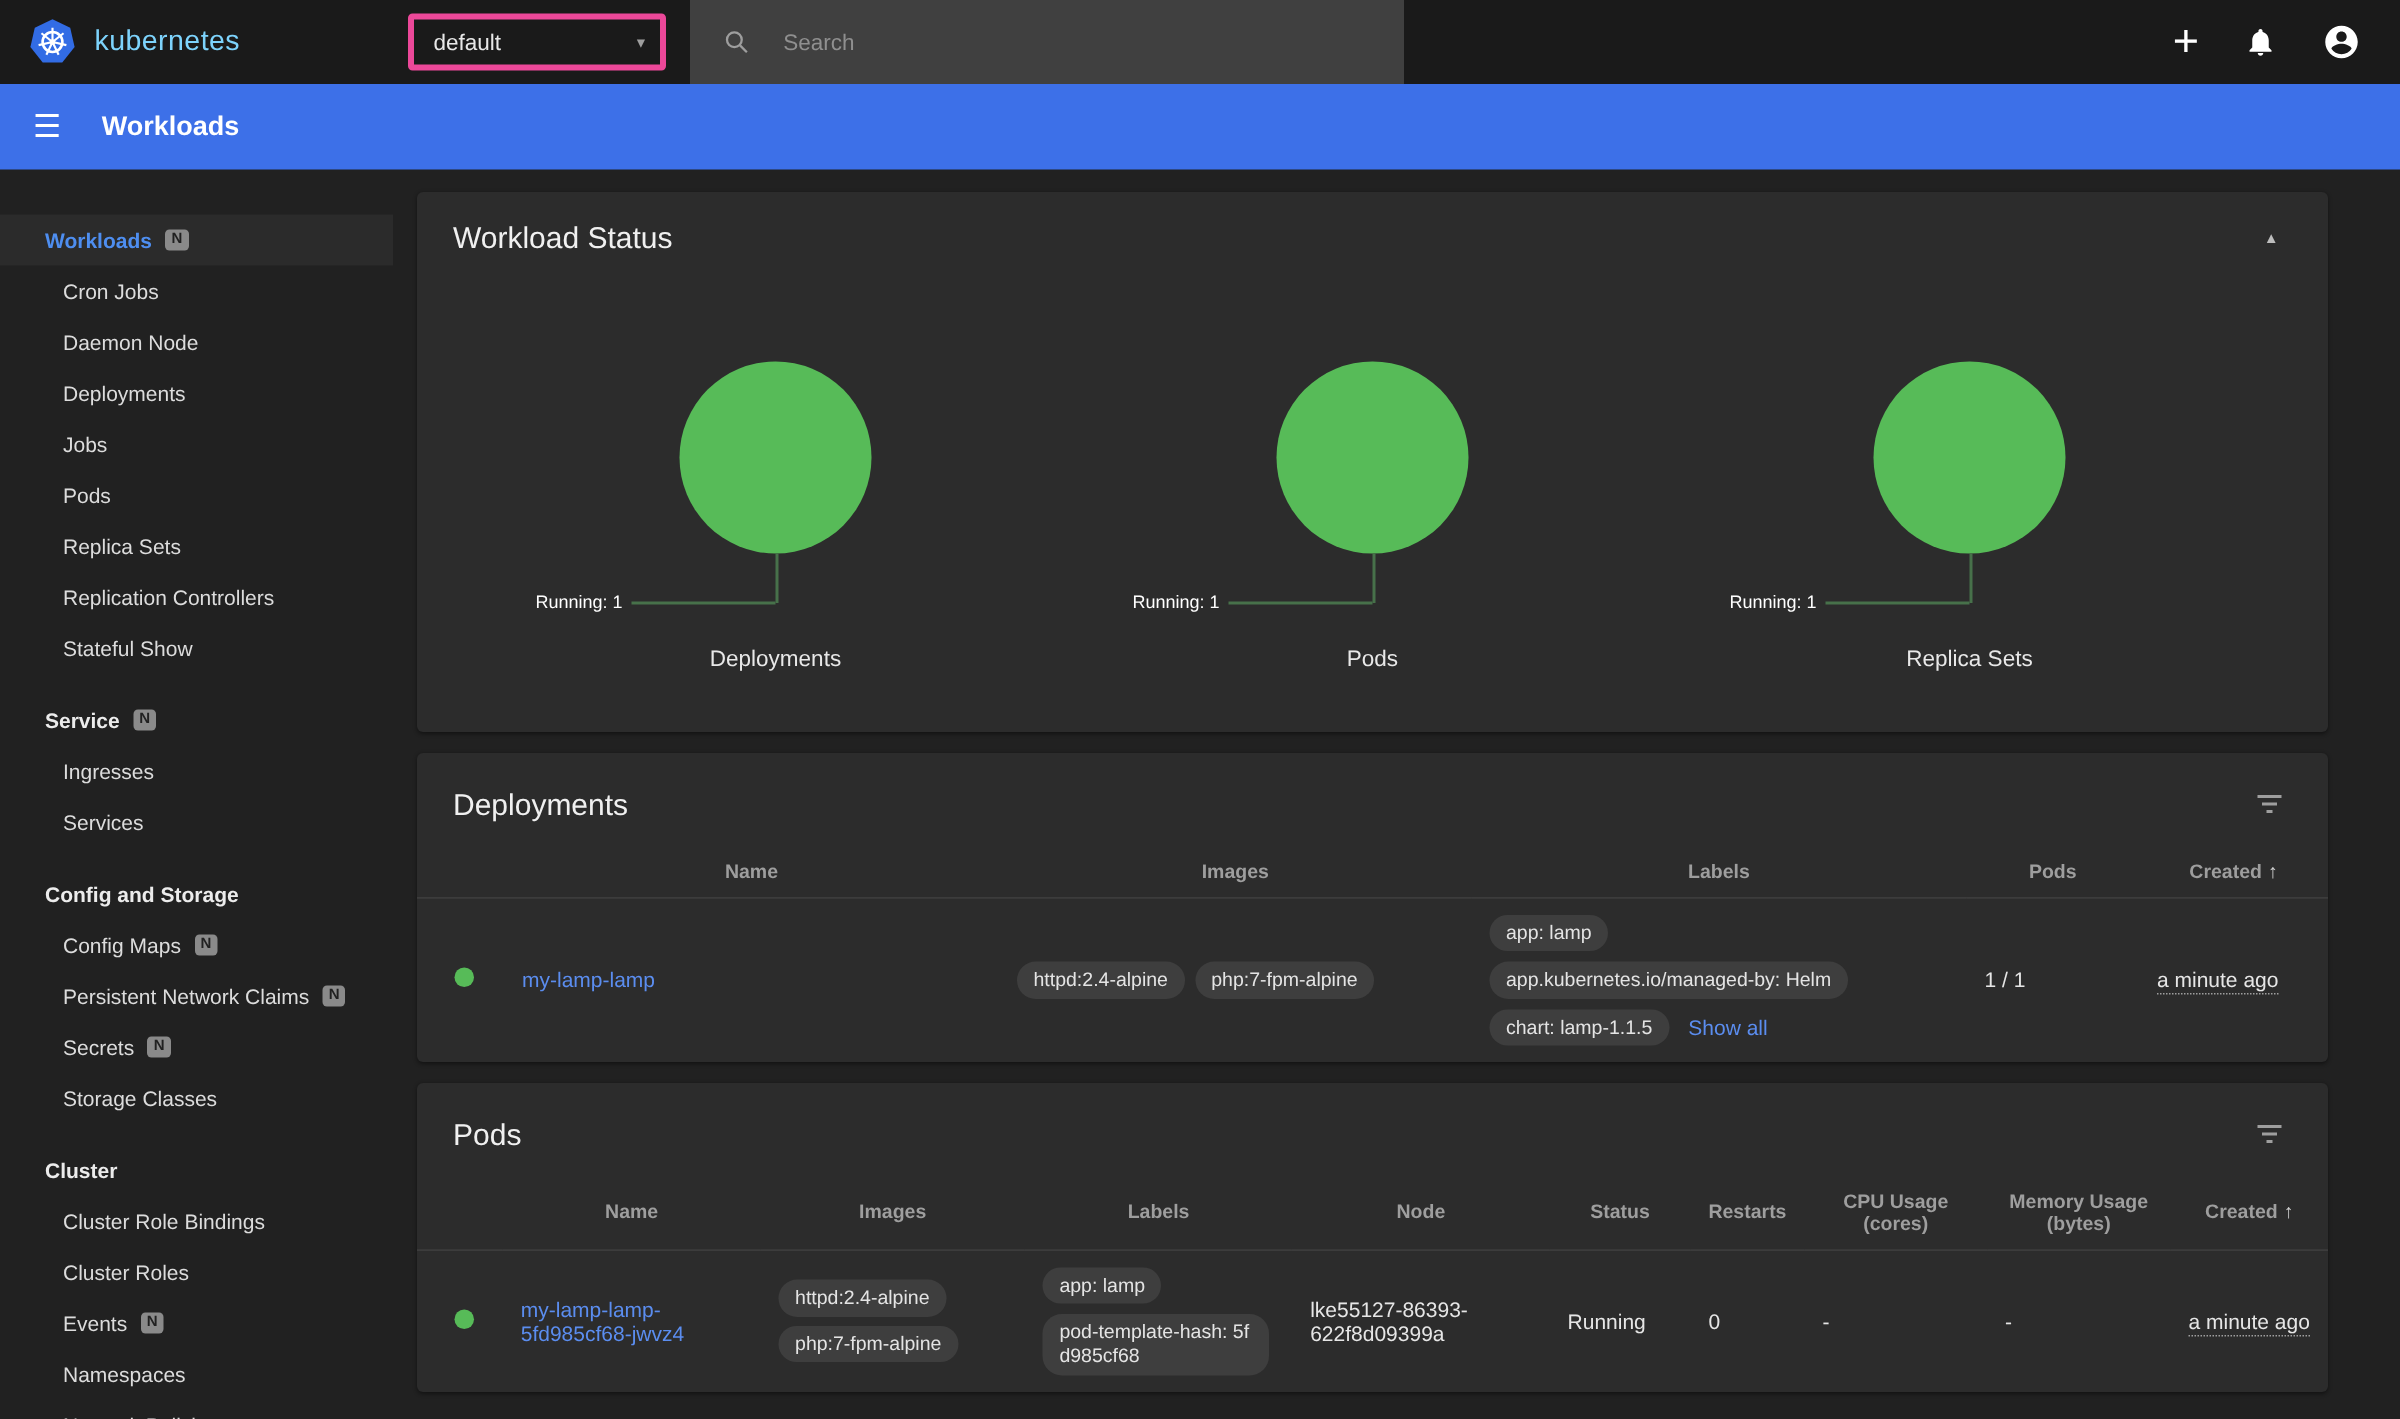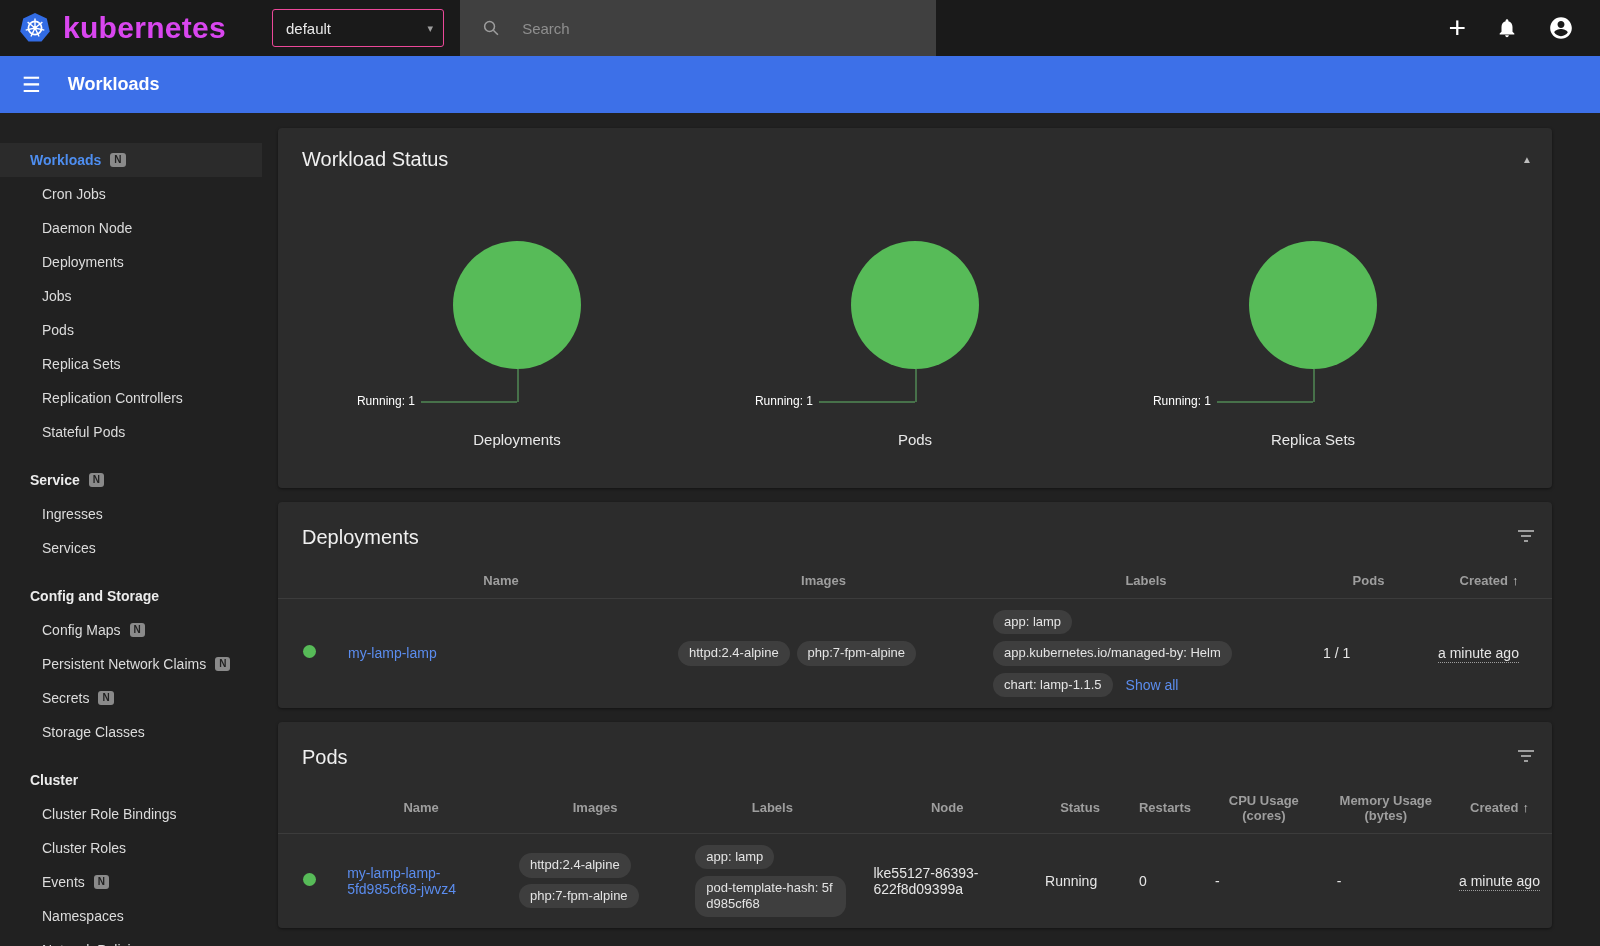--- a/index.html
+++ b/index.html
@@ -2,22 +2,22 @@
 <html><head>
 <meta charset="utf-8">
 <style>
   *{box-sizing:border-box;margin:0;padding:0;}
   html,body{width:1600px;height:946px;overflow:hidden;}
   body{font-family:"Liberation Sans",sans-serif;background:#212121;color:#e8e8e8;}
 
   
   .app-header{height:56px;background:#1a1a1a;display:flex;align-items:center;}
   .brand{display:flex;align-items:center;gap:11px;padding-left:18px;width:262px;flex:none;cursor:pointer;}
-  .brand-name{color:#d946ef;font-size:30px;font-weight:700;letter-spacing:.3px;}
-  .ns-select{width:172px;height:38px;border:1px solid #ec4899;border-radius:3px;display:flex;align-items:center;justify-content:space-between;padding:0 10px 0 13px;margin-left:10px;font-size:15px;color:#e8e8e8;cursor:pointer;flex:none;}
+  .brand-name{color:#7dd3fc;font-size:19px;font-weight:400;letter-spacing:.3px;}
+  .ns-select{width:172px;height:38px;border:4px solid #ec4899;border-radius:3px;display:flex;align-items:center;justify-content:space-between;padding:0 10px 0 13px;margin-left:10px;font-size:15px;color:#e8e8e8;cursor:pointer;flex:none;}
   .ns-caret{color:#9e9e9e;font-size:11px;}
   .searchbar{margin-left:16px;width:476px;height:56px;background:#404040;display:flex;align-items:center;padding:0 16px 0 22px;flex:none;}
   .search-input{background:transparent;border:none;outline:none;color:#e8e8e8;font-size:15px;margin-left:22px;width:100%;}
   .search-input::placeholder{color:#8f8f8f;}
   .header-spacer{flex:1;}
   .header-actions{display:flex;align-items:center;gap:30px;padding-right:26px;}
   .icon-btn{background:none;border:none;color:#fff;cursor:pointer;display:flex;align-items:center;line-height:1;}
   .plus-glyph{font-size:30px;font-weight:300;line-height:1;}
 
   
@@ -29,21 +29,21 @@
   .layout{display:flex;height:833px;}
   .sidebar{width:262px;flex:none;padding-top:30px;overflow:hidden;}
   .nav-item{display:flex;align-items:center;height:34px;padding-left:42px;font-size:14px;color:#dcdcdc;cursor:pointer;}
   .nav-item.root{padding-left:30px;font-weight:700;color:#ececec;margin-top:14px;}
   .nav-item.root.first{margin-top:0;}
   .nav-item.active{background:#2b2b2b;color:#4e8ef0;}
   .badge{margin-left:9px;background:#8a8a8a;color:#212121;font-size:10px;font-weight:700;border-radius:3px;padding:1px 4px;line-height:1.2;}
 
   .main{flex:1;padding:15px 48px 0 16px;overflow:hidden;}
   .card{background:#2c2c2c;border-radius:4px;margin-bottom:14px;box-shadow:0 1px 3px rgba(0,0,0,.45);overflow:hidden;}
-  .card-head{display:flex;align-items:center;justify-content:space-between;padding:18px 4px 8px 24px;}
+  .card-head{display:flex;align-items:center;justify-content:space-between;padding:18px 17px 8px 24px;}
   .card-title{font-size:20px;color:#f0f0f0;font-weight:400;}
   .caret-btn{background:none;border:none;color:#bdbdbd;font-size:10px;cursor:pointer;padding:8px 16px;}
   .filter-btn{background:none;border:none;cursor:pointer;padding:6px 12px;}
 
   
   .charts-row{display:flex;padding:60px 40px 40px 40px;}
   .pie-cell{flex:1;display:flex;flex-direction:column;align-items:center;}
   .pie{width:128px;height:128px;border-radius:50%;}
   .connector{position:relative;width:100%;height:34px;}
   .connector .v{position:absolute;left:50%;top:0;width:2px;height:33px;background:#47714a;}
@@ -148,21 +148,21 @@
     <div class="nav-item">
         <span>Pods</span>
       </div>
     <div class="nav-item">
         <span>Replica Sets</span>
       </div>
     <div class="nav-item">
         <span>Replication Controllers</span>
       </div>
     <div class="nav-item">
-        <span>Stateful Pods</span>
+        <span>Stateful Show</span>
       </div>
     <div class="nav-item root">
       <span>Service</span>
       <span class="badge">N</span>
     </div>
     <div class="nav-item">
         <span>Ingresses</span>
       </div>
     <div class="nav-item">
         <span>Services</span>

